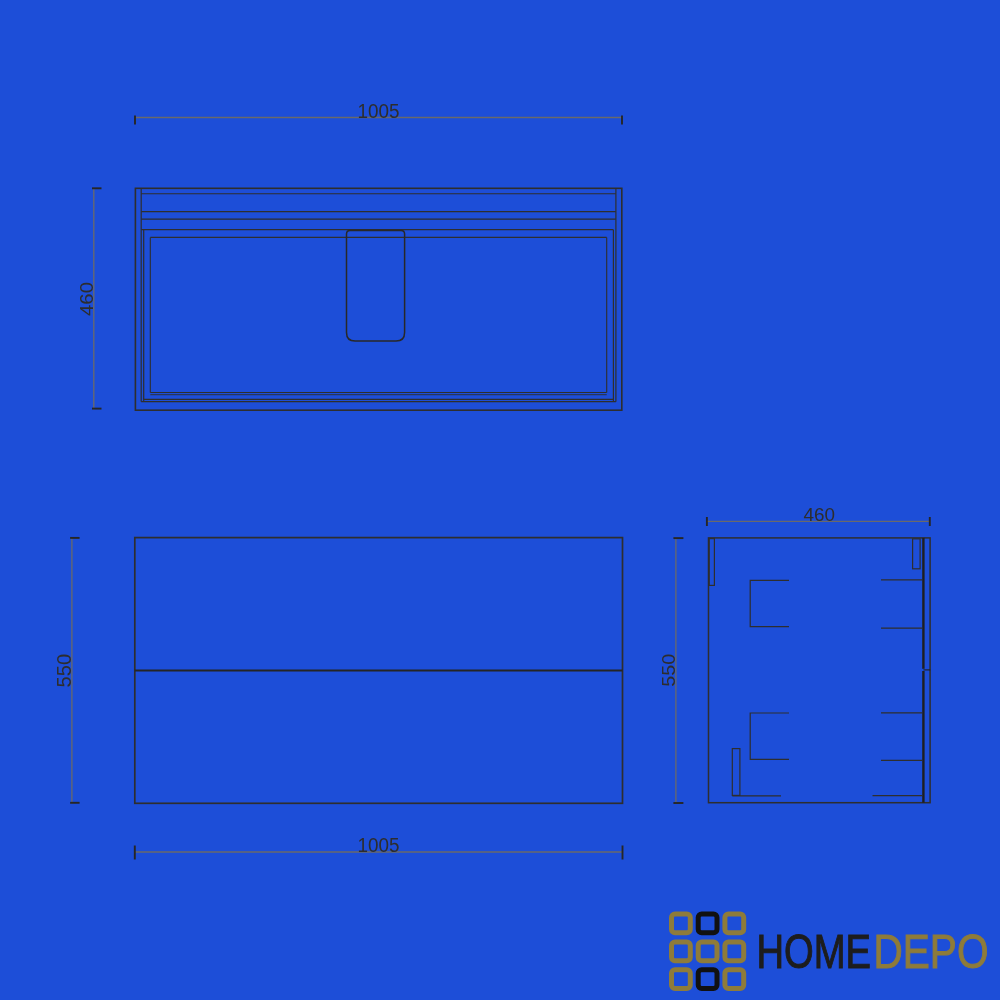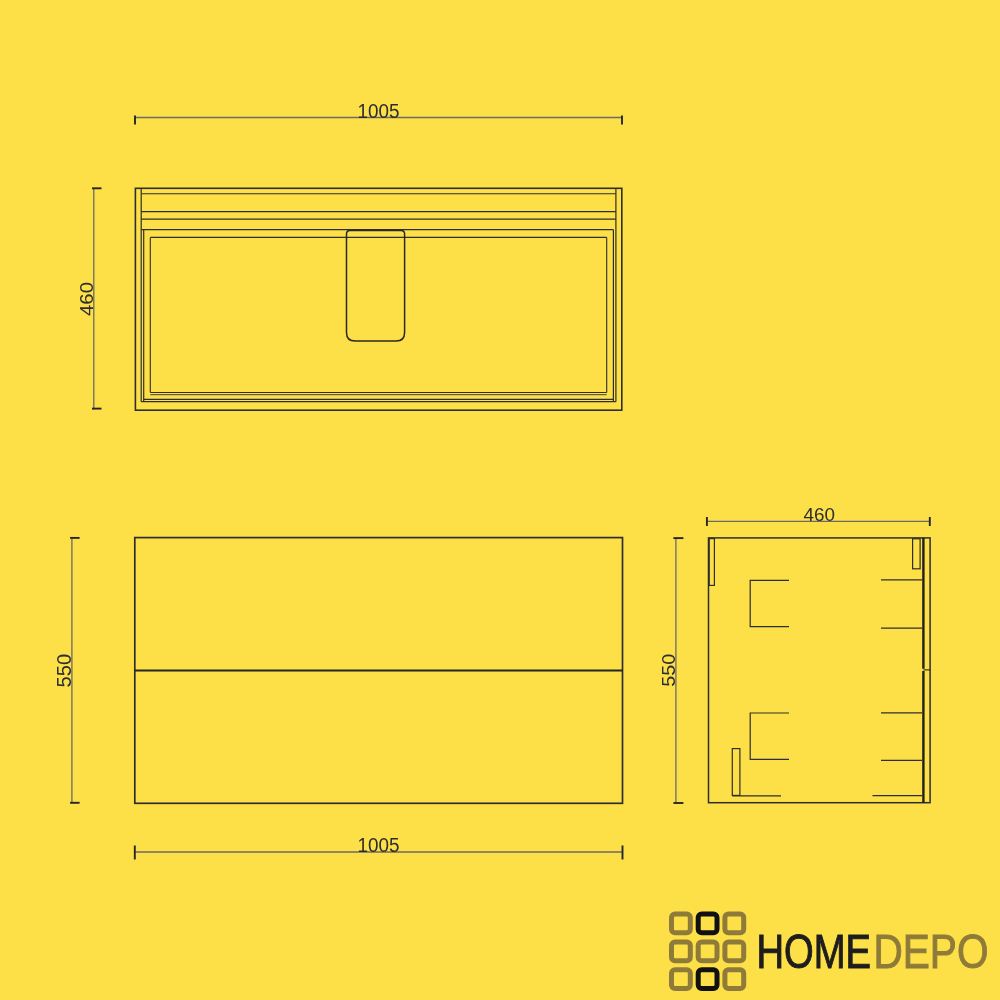--- a/index.html
+++ b/index.html
@@ -1,16 +1,16 @@
 <!DOCTYPE html>
 <html><head>
 <meta charset="utf-8">
 <style>
   html,body{margin:0;padding:0;background:#ffffff;}
-  .page{width:1000px;height:1000px;position:relative;background:#fde047;overflow:hidden;}
+  .page{width:1000px;height:1000px;position:relative;background:#1d4ed8;overflow:hidden;}
   svg{position:absolute;left:0;top:0;}
   text{font-family:"Liberation Sans", sans-serif;}
 </style>
 </head>
 <body>
 <div class="page">
 <svg width="1000" height="1000" viewBox="0 0 1000 1000" fill="none">
 
   <g stroke="#6a6a6a" stroke-width="1.3">
     <line x1="135" y1="117.5" x2="622" y2="117.5"></line>

